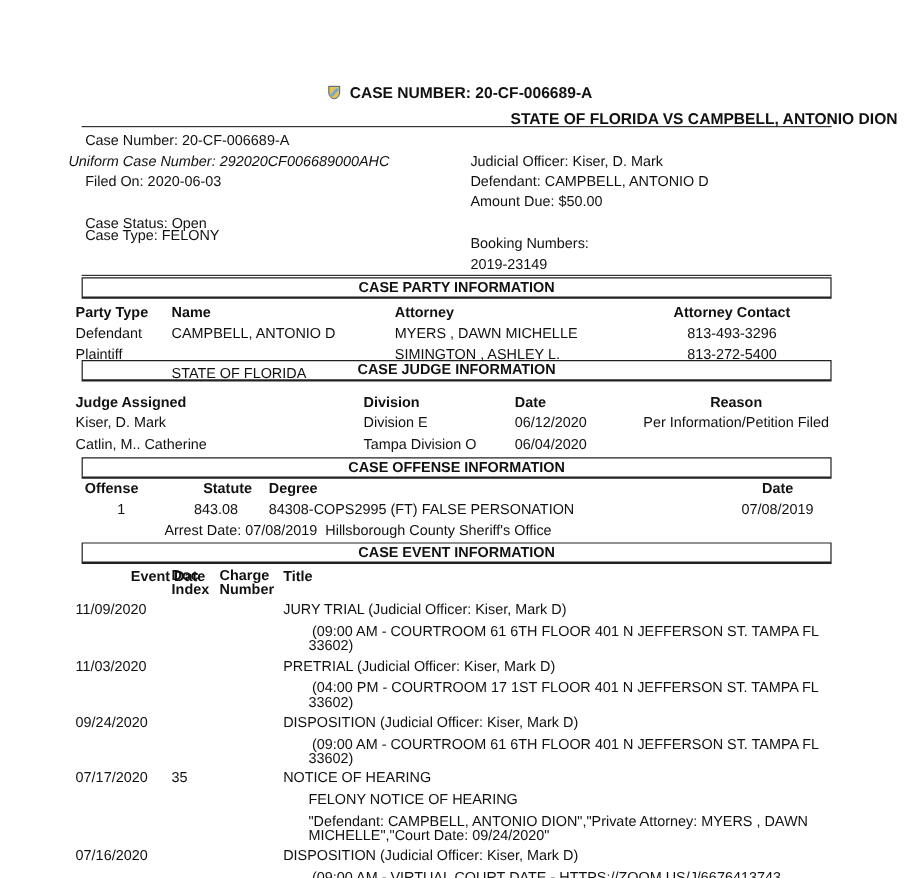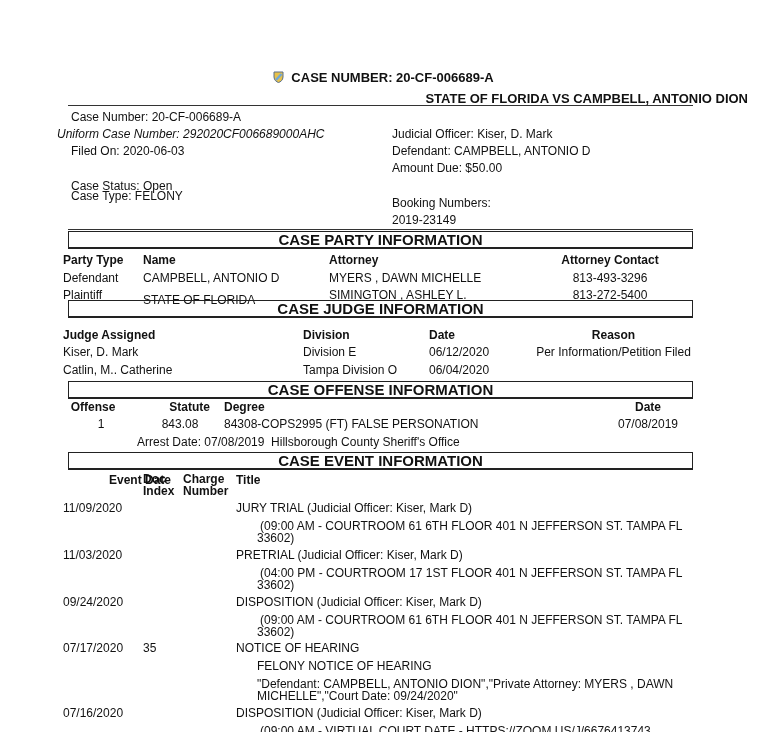--- a/index.html
+++ b/index.html
@@ -5,21 +5,21 @@
   html, body { margin:0; padding:0; background:#fff; }
   body { width:767px; height:732px; overflow:hidden; position:relative;
          font-family:"Liberation Sans", sans-serif; color:#111; font-size:12px; }
   .abs { position:absolute; white-space:nowrap; }
   .b { font-weight:bold; }
   .title1 { left:0; width:767px; top:70px; text-align:center; font-size:13px; font-weight:bold; }
   .title2 { left:0; width:713px; top:91px; text-align:right; font-size:13px; font-weight:bold;padding-left:35px; }
   .shield { display:inline-block; width:11px; height:12px; vertical-align:-1px; margin-right:7px; }
   .rule { position:absolute; left:68px; width:625px; height:0; border-top:1px solid #333; }
   .secbox { position:absolute; left:68px; width:623px; height:15px; border:1px solid #222; border-bottom-width:2px;
-            text-align:center; font-weight:bold; font-size:15px; line-height:15px; }
+            text-align:center; font-weight:bold; font-size:12px; line-height:15px; }
   .secbox span { text-decoration:none; }
   .c { text-align:center; }
 </style>
 </head>
 <body>
 
 <div class="abs title1">
   <span class="shield">
     <svg width="11" height="12" viewBox="0 0 11 12">
       <path d="M1 1 L10 1 L10 6 C10 9 7.5 11 5.5 11.5 C3.5 11 1 9 1 6 Z" fill="#e8c24a" stroke="#5a6f8a" stroke-width="1"></path>
@@ -52,21 +52,21 @@
 <div class="abs b c" style="left:540px;width:140px;top:253px;">Attorney Contact</div>
 
 <div>
   <div class="abs" style="left:63px;top:271px;">Defendant</div>
   <div class="abs" style="left:143px;top:271px;">CAMPBELL, ANTONIO D</div>
   <div class="abs" style="left:329px;top:271px;">MYERS , DAWN MICHELLE</div>
   <div class="abs c" style="left:540px;width:140px;top:271px;">813-493-3296</div>
 </div>
 <div>
   <div class="abs" style="left:63px;top:288px;">Plaintiff</div>
-  <div class="abs" style="left:143px;top:293px;text-align:center;">STATE OF FLORIDA</div>
+  <div class="abs" style="left:143px;top:304px;text-align:center;">STATE OF FLORIDA</div>
   <div class="abs" style="left:329px;top:288px;">SIMINGTON , ASHLEY L.</div>
   <div class="abs c" style="left:540px;width:140px;top:288px;">813-272-5400</div>
 </div>
 
 <div class="secbox" style="top:300px;"><span>CASE JUDGE INFORMATION</span></div>
 <div class="abs b" style="left:63px;top:328px;">Judge Assigned</div>
 <div class="abs b" style="left:303px;top:328px;">Division</div>
 <div class="abs b" style="left:429px;top:328px;">Date</div>
 <div class="abs b c" style="left:536px;width:155px;top:328px;">Reason</div>
 

